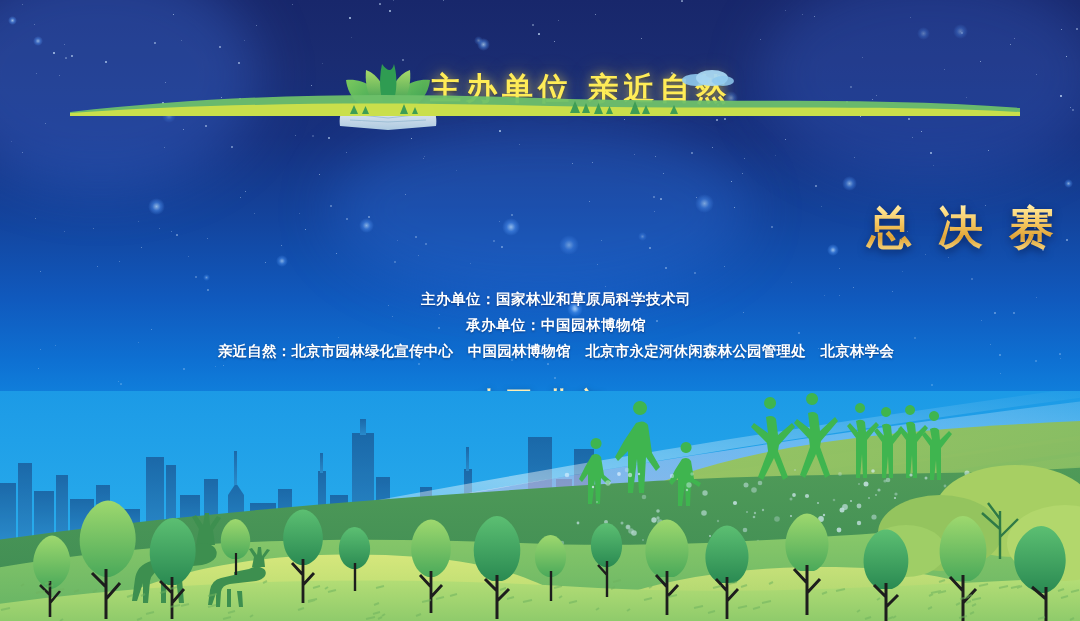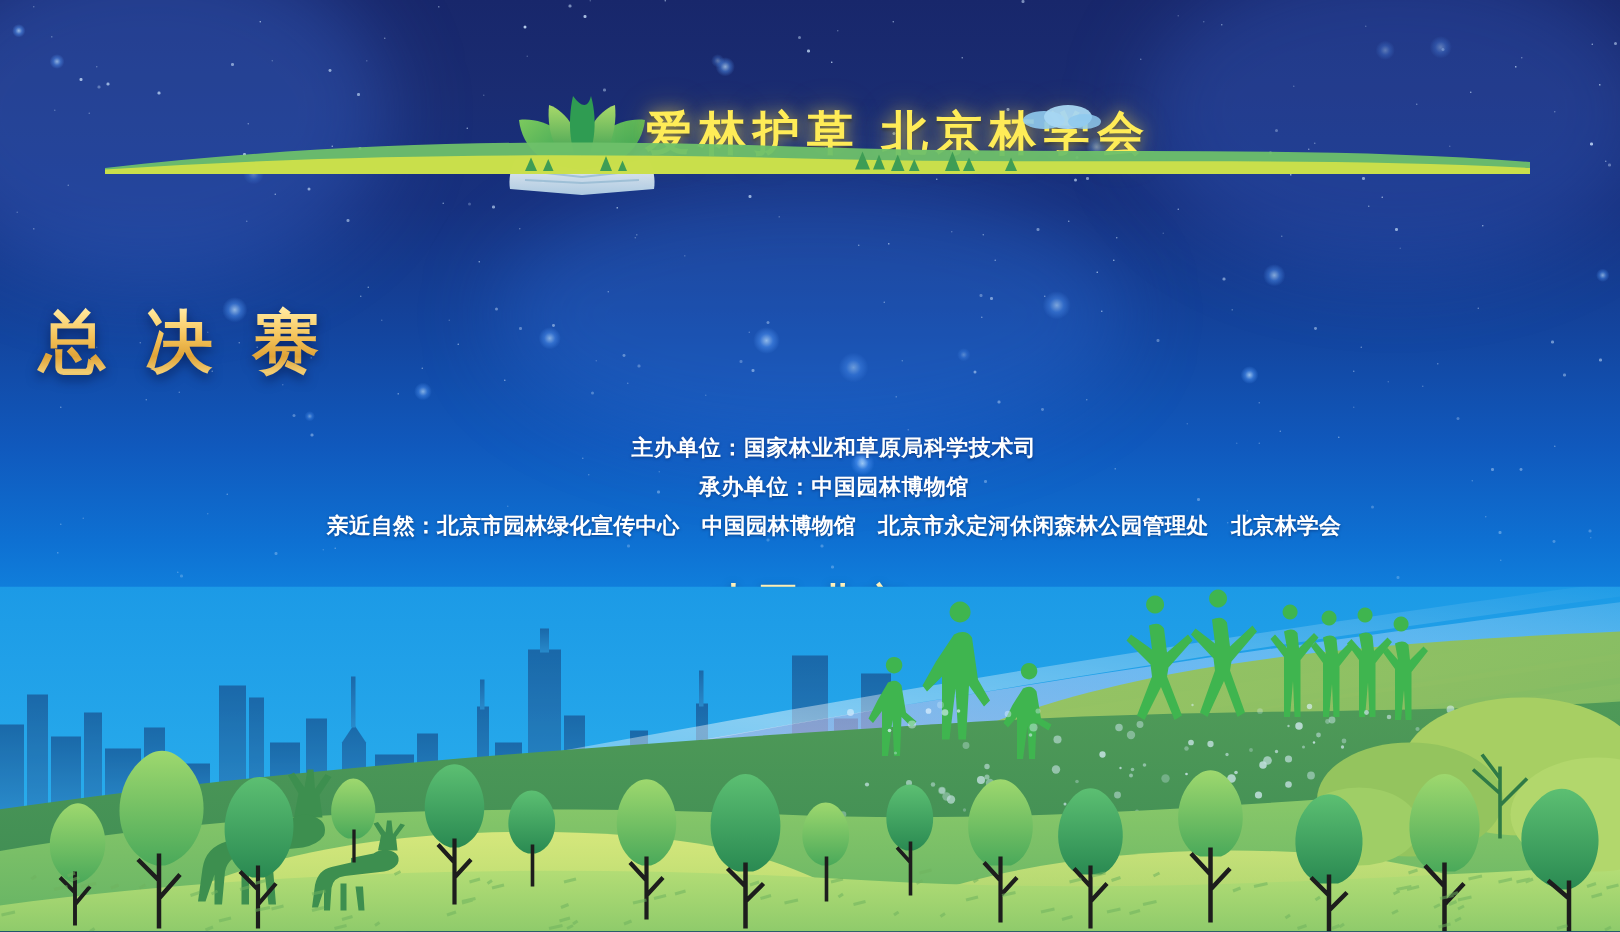--- a/index.html
+++ b/index.html
@@ -36,21 +36,21 @@
   
   .title-main{
     position:absolute;left:0;top:136px;width:100%;text-align:center;
     font-size:52px;font-weight:700;letter-spacing:1px;white-space:nowrap;
     background:linear-gradient(180deg,#fff3c4 0%,#ffe08a 16%,#f6c45c 42%,#e0a63a 62%,#f3cf76 82%,#d99a2e 100%);
     -webkit-background-clip:text;background-clip:text;color:transparent;
     -webkit-text-fill-color:transparent;
     filter:drop-shadow(0 3px 4px rgba(0,10,50,.55));
   }
   .title-sub{
-    position:absolute;left:0;top:198px;width:100%;text-align:left;
+    position:absolute;left:0;top:198px;width:100%;text-align:right;
     font-size:45px;font-weight:700;letter-spacing:26px;text-indent:26px;white-space:nowrap;
     background:linear-gradient(180deg,#fff6d0 0%,#ffe493 18%,#f4c258 45%,#dfa338 66%,#f2cd73 84%,#d7972c 100%);
     -webkit-background-clip:text;background-clip:text;color:transparent;
     -webkit-text-fill-color:transparent;
     filter:drop-shadow(0 3px 4px rgba(0,10,50,.55));
   }
 
   
   .orgs{position:absolute;left:0;top:286px;width:100%;text-align:center;color:#ffffff;margin-left:16px;}
   .orgs .l{font-size:14.5px;font-weight:700;letter-spacing:.5px;line-height:26px;
@@ -369,21 +369,21 @@
 
         <path d="M52 56 C44 46 42 26 46 8 C52 16 56 16 58 8 C63 26 60 46 52 56 Z" fill="#2f9c52"></path>
 
         <path d="M52 58 L8 50 C4 56 3 64 4 70 L52 74 Z" fill="url(#pg)" opacity=".92"></path>
         <path d="M52 58 L96 50 C100 56 101 64 100 70 L52 74 Z" fill="url(#pg)" opacity=".92"></path>
         <path d="M52 58 L20 52 M52 62 L16 58 M52 66 L14 64" stroke="#8fb6cf" stroke-width="1.2" opacity=".7"></path>
         <path d="M52 58 L84 52 M52 62 L88 58 M52 66 L90 64" stroke="#8fb6cf" stroke-width="1.2" opacity=".7"></path>
       </svg>
     </div>
 
-    <div class="slogan">爱林护草  北京林学会</div>
+    <div class="slogan">主办单位  亲近自然</div>
 
     <div class="cloud">
       <svg viewBox="0 0 58 20" width="58" height="20">
         <ellipse cx="18" cy="14" rx="14" ry="6" fill="#8ec9ee" opacity=".9"></ellipse>
         <ellipse cx="34" cy="12" rx="16" ry="8" fill="#a7d6f2" opacity=".95"></ellipse>
         <ellipse cx="45" cy="15" rx="11" ry="5" fill="#8ec9ee" opacity=".85"></ellipse>
       </svg>
     </div>
   </div>
 

